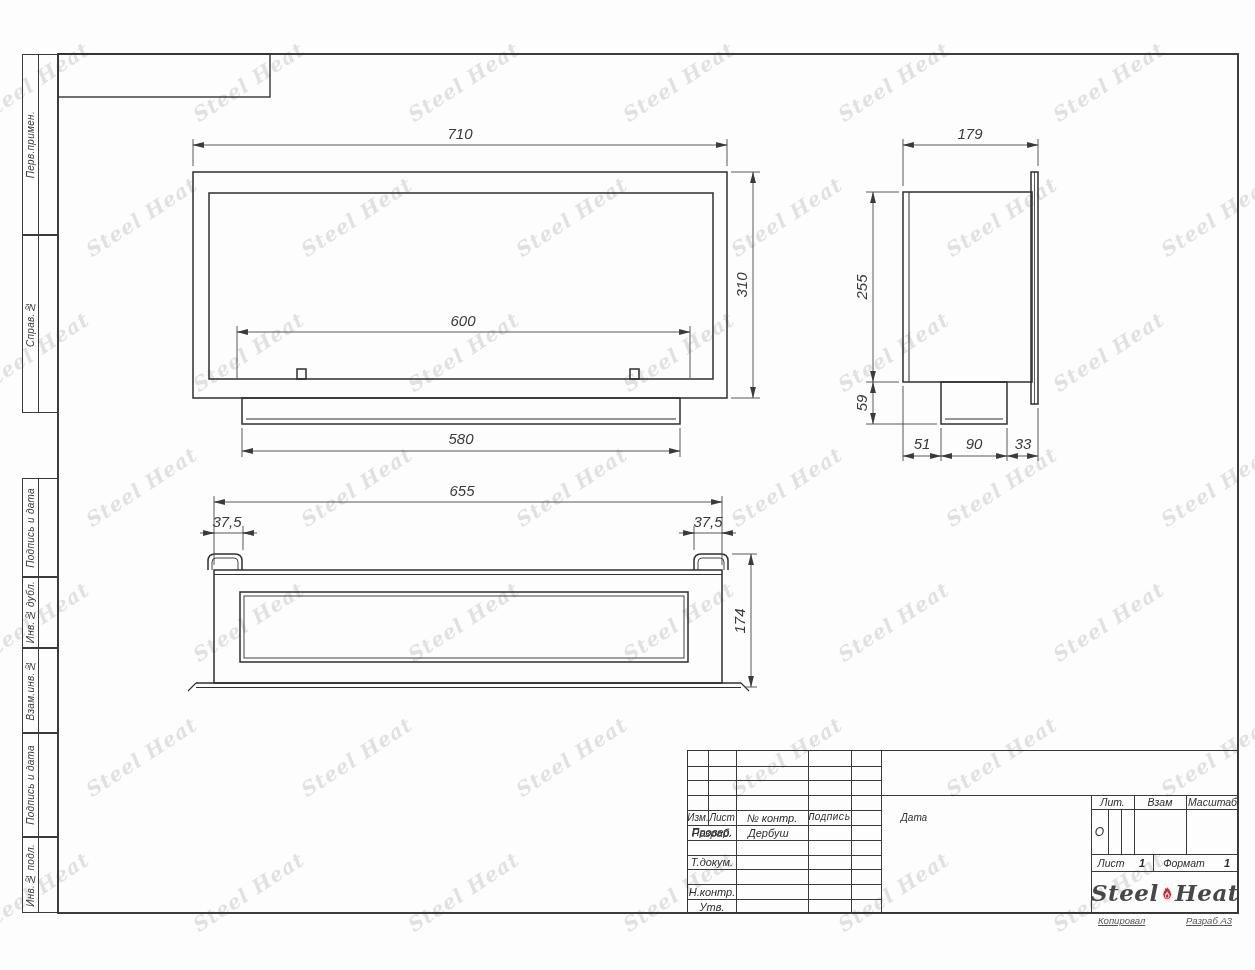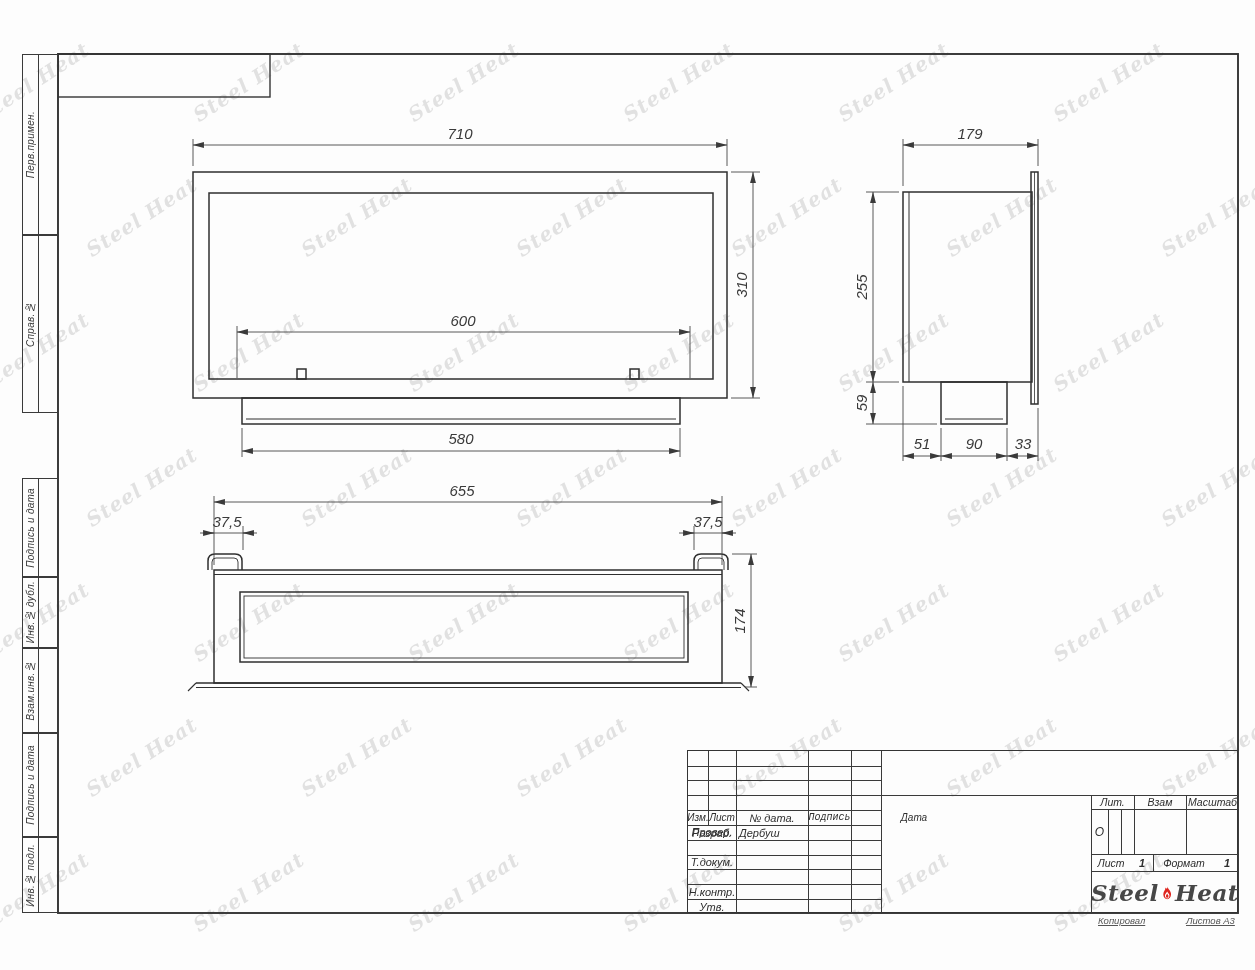--- a/index.html
+++ b/index.html
@@ -20,21 +20,21 @@
   .mlabel{writing-mode:vertical-rl;transform:rotate(180deg);font:italic 10px "Liberation Sans",sans-serif;
           color:#3a3a3a;white-space:nowrap;letter-spacing:.3px;}
   
   #tblock{position:absolute;left:687px;top:750px;width:551px;height:163px;z-index:3;
           border:1.7px solid #343434;box-sizing:border-box;font-style:italic;color:#2e2e2e;}
   .vl,.hl{position:absolute;background:#3a3a3a;}
   .vl{width:1.2px;}
   .hl{height:1.2px;}
   .cell{position:absolute;display:flex;align-items:center;justify-content:center;
         font-size:11px;white-space:nowrap;overflow:hidden;}
-  .cell.left{justify-content:flex-start;padding-left:3px;box-sizing:border-box;}
+  .cell.left{justify-content:flex-start;padding-left:12px;box-sizing:border-box;}
   #tb-title{position:absolute;left:193px;top:44px;width:210px;height:119px;display:flex;
             flex-direction:column;align-items:center;padding-top:5px;box-sizing:border-box;
             font-size:18px;line-height:1.22;color:#222;}
   #logo-cell{position:absolute;left:403px;top:120px;width:148px;height:43px;display:flex;
              align-items:center;justify-content:center;gap:3px;}
   .logo-word{font:italic 700 23px "DejaVu Serif",serif;color:#474747;letter-spacing:.5px;}
   .below-note{position:absolute;z-index:3;font:italic 9.5px "Liberation Sans",sans-serif;color:#555;text-decoration:underline;}
 </style>
 </head>
 <body>
@@ -259,21 +259,21 @@
     <div class="hl" style="left:0;top:104px;width:193px;"></div>
     <div class="hl" style="left:0;top:118px;width:193px;"></div>
     <div class="hl" style="left:0;top:133px;width:193px;"></div>
     <div class="hl" style="left:0;top:148px;width:193px;"></div>
     <div class="hl" style="left:403px;top:58px;width:148px;"></div>
     <div class="hl" style="left:403px;top:103px;width:148px;"></div>
     <div class="hl" style="left:403px;top:120px;width:148px;"></div>
 
     <div class="cell" style="left:0;top:59px;width:20px;height:15px;font-size:10px;">Изм.</div>
     <div class="cell" style="left:20px;top:59px;width:28px;height:15px;font-size:10px;">Лист</div>
-    <div class="cell" style="left:48px;top:59px;width:72px;height:15px;">№ дата.</div>
+    <div class="cell" style="left:48px;top:59px;width:72px;height:15px;">№ контр.</div>
     <div class="cell" style="left:120px;top:59px;width:43px;height:15px;font-size:10px;font-family:Liberation Mono, monospace;">Подпись</div>
     <div class="cell" style="left:163px;top:59px;width:30px;height:15px;font-size:10px;margin-left:48px;">Дата</div>
 
     <div class="cell" style="left:0;top:74px;width:48px;height:15px;font-style:italic;">Разраб.</div>
     <div class="cell left" style="left:48px;top:74px;width:72px;height:15px;">Дербуш</div>
     <div class="cell" style="left:0;top:73px;width:48px;height:15px;">Провер.</div>
     <div class="cell" style="left:0;top:104px;width:48px;height:14px;">Т.докум.</div>
     <div class="cell" style="left:0;top:133px;width:48px;height:15px;">Н.контр.</div>
     <div class="cell" style="left:0;top:148px;width:48px;height:15px;">Утв.</div>
 
@@ -292,15 +292,15 @@
       <svg width="19" height="26" viewBox="0 0 24 32">
         <path d="M12 1 C14 7 21 11 21 19 C21 25.5 17 30.5 12 30.5 C7 30.5 3 25.5 3 19 C3 12.5 8.5 10 8 3.5 C10.5 6.5 13 8.5 12 1 Z" fill="#df251f"></path>
         <path d="M12 12.5 C13.5 16 17.2 17.5 17.2 22 C17.2 26.2 14.8 28.6 12 28.6 C9.2 28.6 6.8 26.2 6.8 22 C6.8 18 10.5 16.3 12 12.5 Z" fill="#ffffff"></path>
         <path d="M12 17 C12.8 19.2 15 20.2 15 23 C15 25.6 13.6 27.1 12 27.1 C10.4 27.1 9 25.6 9 23 C9 20.6 11.2 19.4 12 17 Z" fill="#df251f"></path>
       </svg>
       <span class="logo-word">Heat</span>
     </div>
   </div>
 
   <div class="below-note" style="left:1098px;top:915px;">Копировал</div>
-  <div class="below-note" style="left:1186px;top:915px;">Листов А3</div>
+  <div class="below-note" style="left:1186px;top:915px;">Разраб А3</div>
 
 </div>
 
 </body></html>

